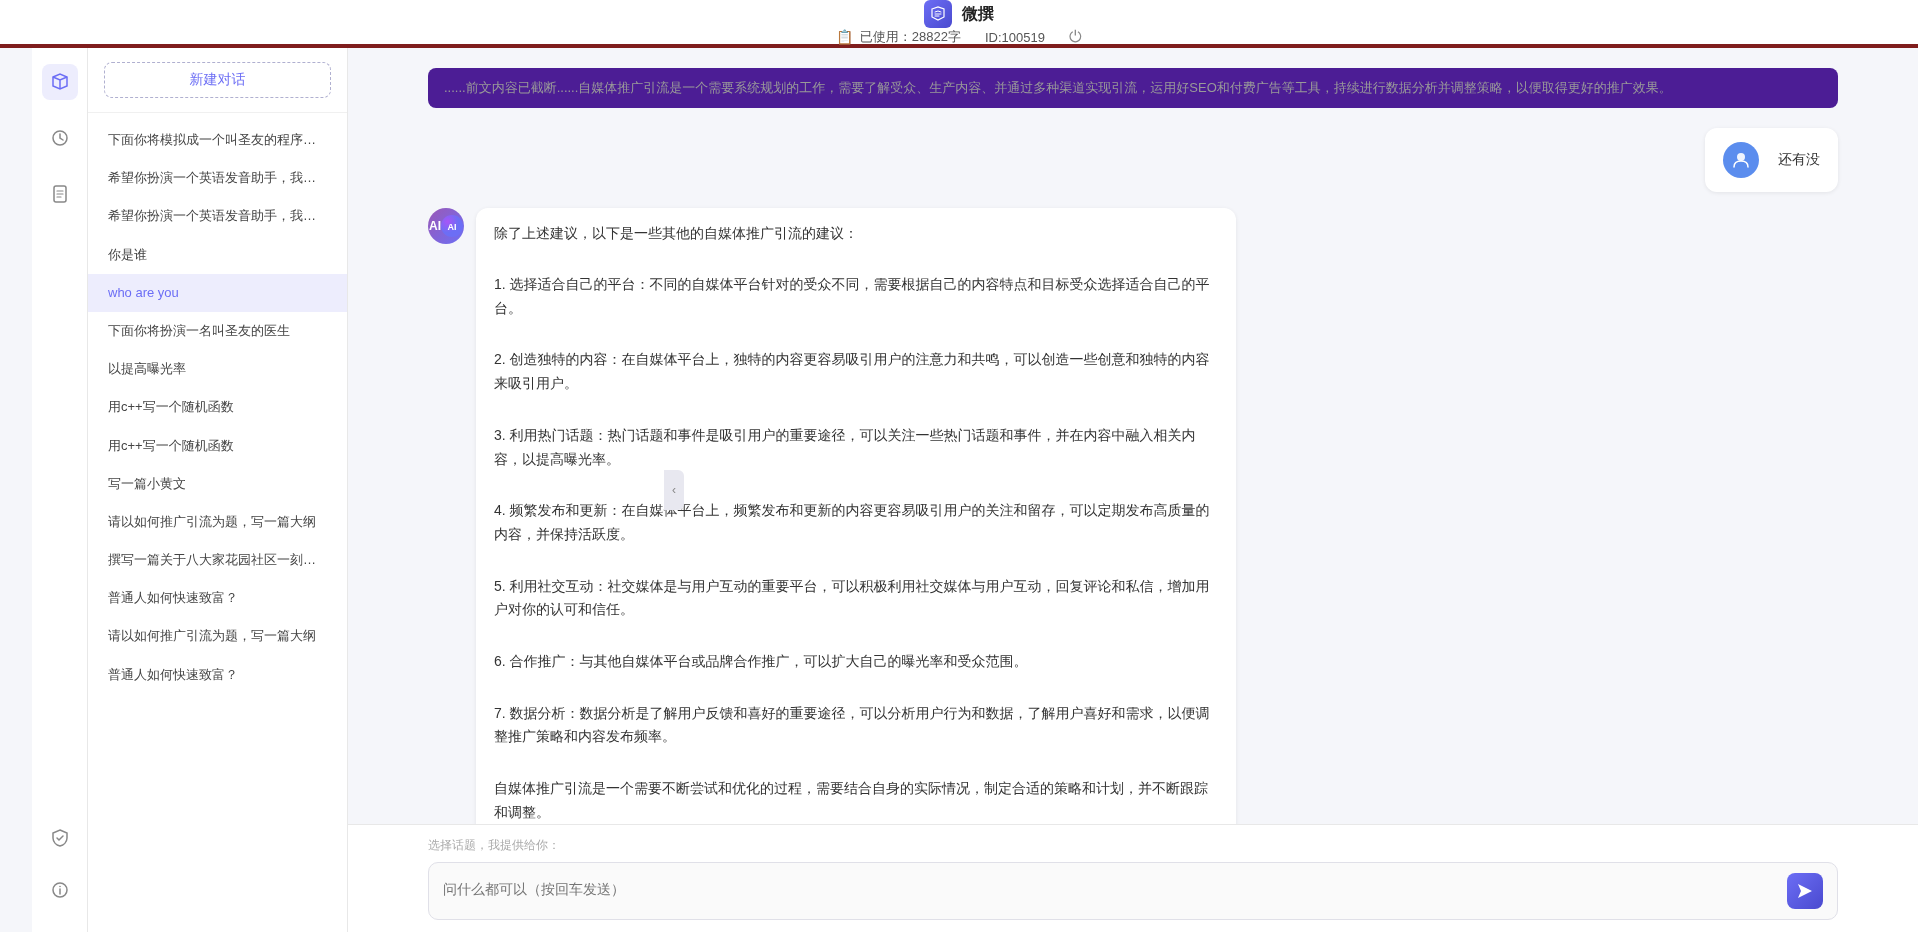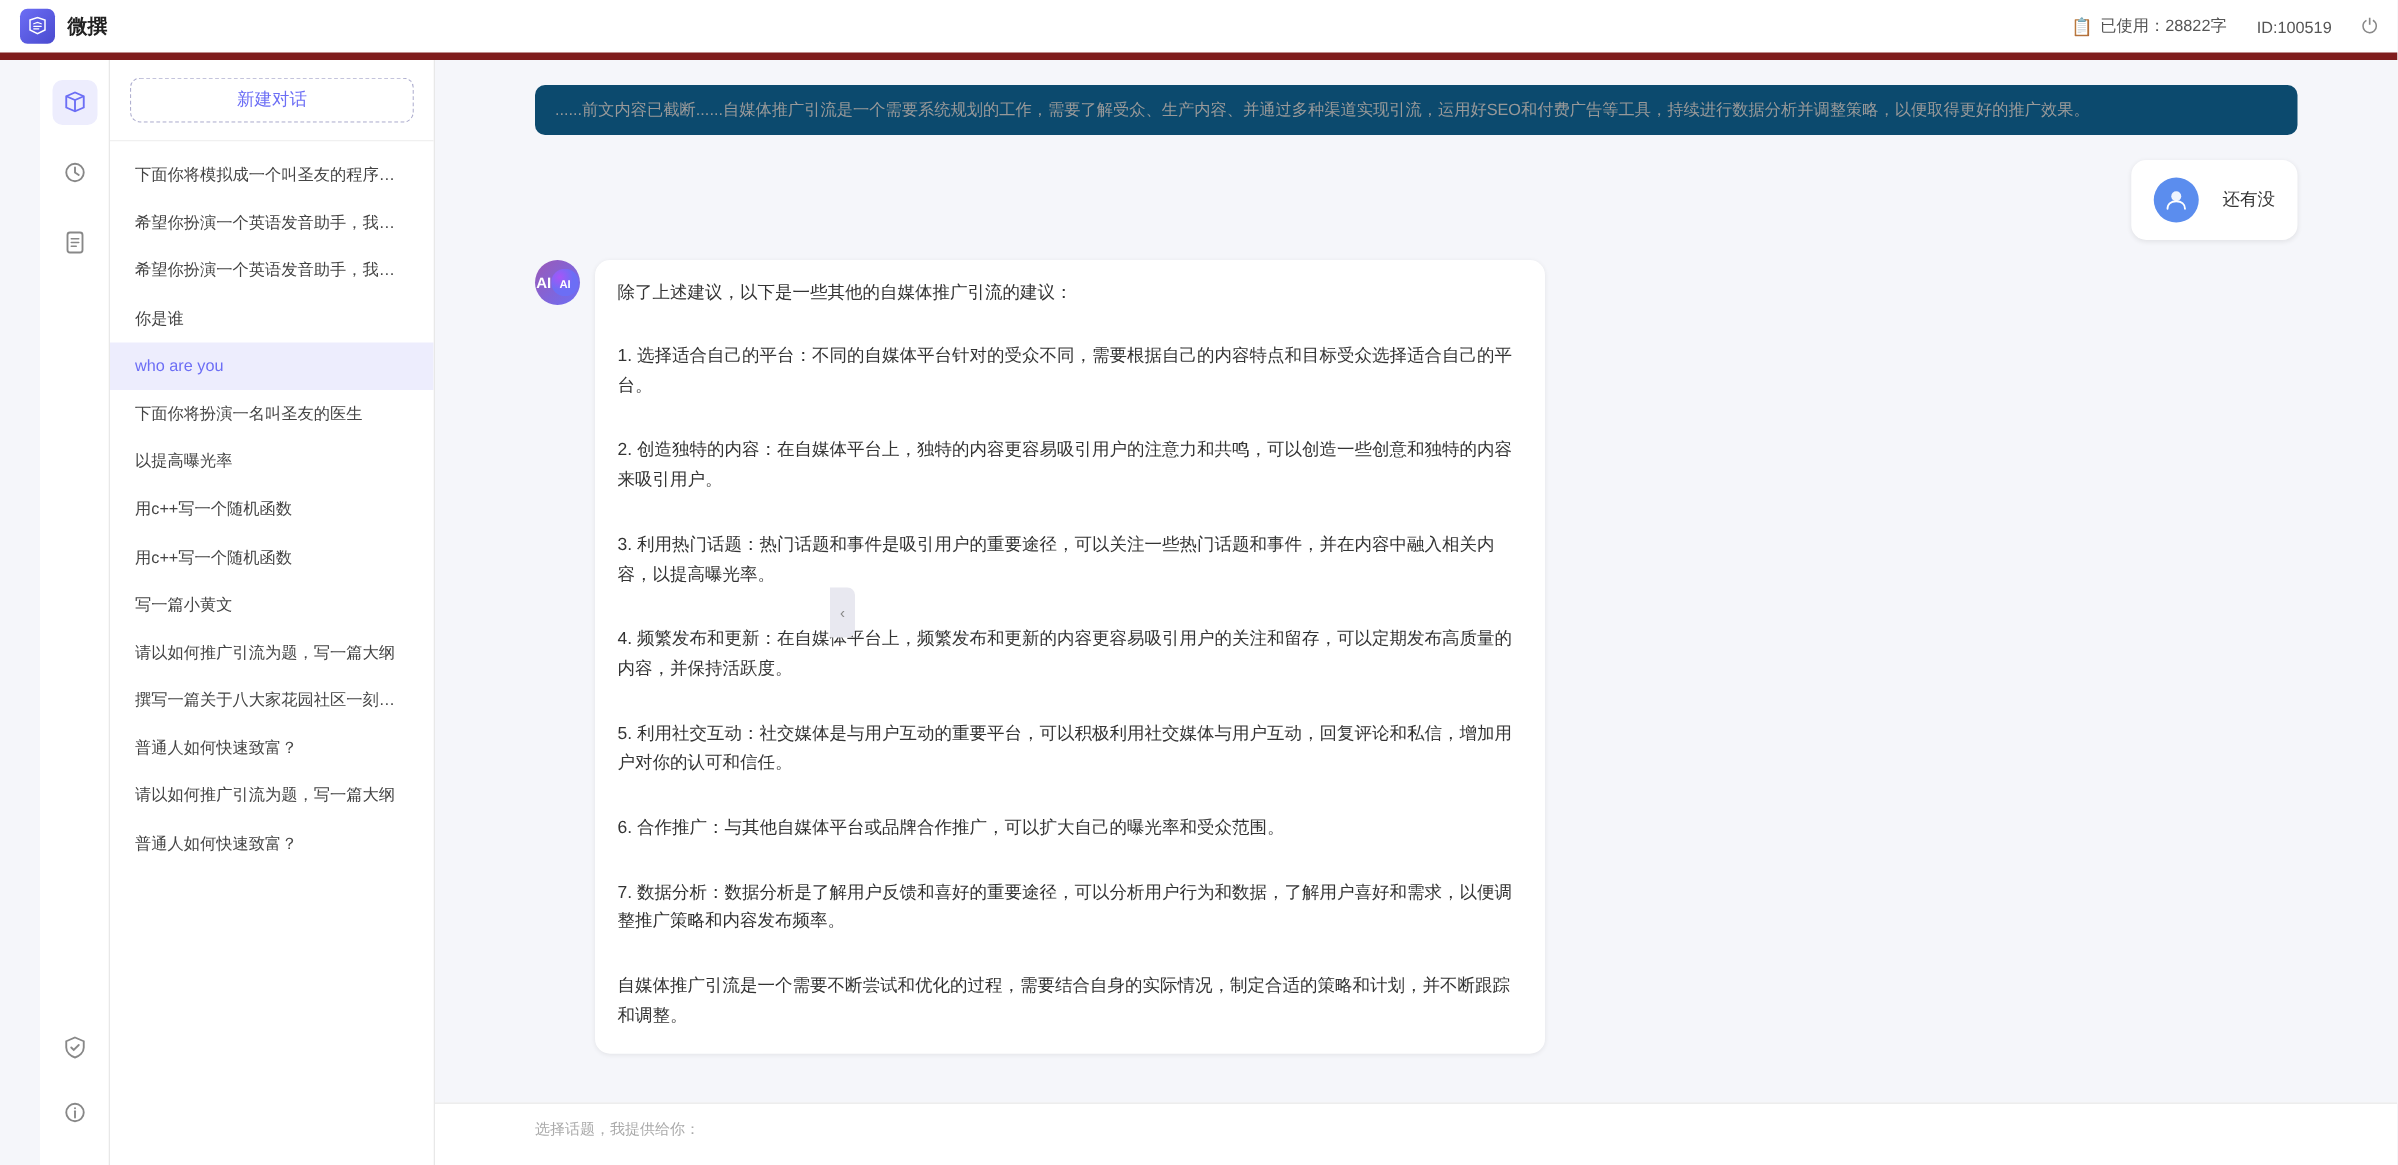--- a/index.html
+++ b/index.html
@@ -5,23 +5,24 @@
     * { box-sizing: border-box; margin: 0; padding: 0; }
     body { font-family: -apple-system, BlinkMacSystemFont, 'PingFang SC', 'Microsoft YaHei', sans-serif; background: #f5f6fa; display: flex; flex-direction: column; height: 932px; width: 1918px; overflow: hidden; }
 
     
     .header {
       height: 48px;
       background: #fff;
       display: flex;
       align-items: center;
       padding: 0 16px;
-      border-bottom: 6px solid #7f1d1d;
+      border-bottom: 4px solid #7f1d1d;
       justify-content: space-between;
       flex-shrink: 0;
+      flex-direction: column;
     }
     .header-left {
       display: flex;
       align-items: center;
       gap: 10px;
     }
     .logo-icon {
       width: 28px;
       height: 28px;
       background: linear-gradient(135deg, #6c6ef5, #4a4acf);
@@ -392,21 +393,21 @@
       </div>
   </div>
 
   <div style="position:relative; width:0; overflow:visible;">
     <div class="sidebar-toggle">‹</div>
   </div>
 
   <div class="chat-area">
     <div class="chat-messages" id="chat-messages">
 
-      <div style="margin: 0 80px 4px; background: #0c4a6e; border-radius: 8px; padding: 10px 16px;">
+      <div style="margin: 0 80px 4px; background: #4c1d95; border-radius: 8px; padding: 10px 16px;">
         <div style="font-size:13px; color:#999; line-height:1.5;">
           ......前文内容已截断......自媒体推广引流是一个需要系统规划的工作，需要了解受众、生产内容、并通过多种渠道实现引流，运用好SEO和付费广告等工具，持续进行数据分析并调整策略，以便取得更好的推广效果。
         </div>
       </div>
 
       <div class="message-row user">
         <div class="message-bubble user-bubble">
           <div style="display:flex; align-items:center; gap:19px;">
             <div class="avatar user-avatar">
               <svg width="18" height="18" viewBox="0 0 18 18" fill="none">
@@ -432,16 +433,24 @@
             </defs>
           </svg>
         </div>
         <div class="message-bubble ai-bubble" id="ai-message-content"><div style="margin-bottom:4px;">除了上述建议，以下是一些其他的自媒体推广引流的建议：</div><br><div style="margin-bottom:4px;">1. 选择适合自己的平台：不同的自媒体平台针对的受众不同，需要根据自己的内容特点和目标受众选择适合自己的平台。</div><br><div style="margin-bottom:4px;">2. 创造独特的内容：在自媒体平台上，独特的内容更容易吸引用户的注意力和共鸣，可以创造一些创意和独特的内容来吸引用户。</div><br><div style="margin-bottom:4px;">3. 利用热门话题：热门话题和事件是吸引用户的重要途径，可以关注一些热门话题和事件，并在内容中融入相关内容，以提高曝光率。</div><br><div style="margin-bottom:4px;">4. 频繁发布和更新：在自媒体平台上，频繁发布和更新的内容更容易吸引用户的关注和留存，可以定期发布高质量的内容，并保持活跃度。</div><br><div style="margin-bottom:4px;">5. 利用社交互动：社交媒体是与用户互动的重要平台，可以积极利用社交媒体与用户互动，回复评论和私信，增加用户对你的认可和信任。</div><br><div style="margin-bottom:4px;">6. 合作推广：与其他自媒体平台或品牌合作推广，可以扩大自己的曝光率和受众范围。</div><br><div style="margin-bottom:4px;">7. 数据分析：数据分析是了解用户反馈和喜好的重要途径，可以分析用户行为和数据，了解用户喜好和需求，以便调整推广策略和内容发布频率。</div><br><div style="margin-bottom:4px;">自媒体推广引流是一个需要不断尝试和优化的过程，需要结合自身的实际情况，制定合适的策略和计划，并不断跟踪和调整。</div></div>
       </div>
 
     </div>
 
     <div class="chat-input-area">
       <div class="quick-select-label">选择话题，我提供给你：</div>
+      <div class="input-container">
+        <textarea class="chat-input" rows="1" placeholder="问什么都可以（按回车发送）" style=""></textarea>
+        <div class="send-btn">
+          <svg width="18" height="18" viewBox="0 0 18 18" fill="none">
+            <path d="M2 2 L16 9 L2 16 L5 9 Z" fill="white"></path>
+          </svg>
+        </div>
+      </div>
     </div>
   </div>
 
 </div>
 
 </body></html>

